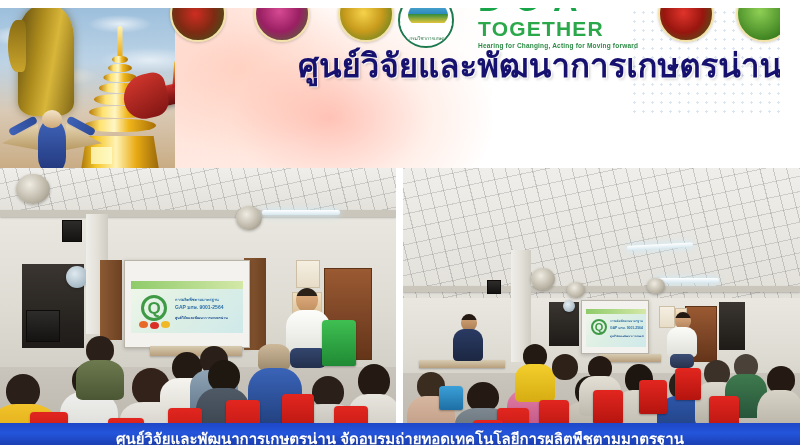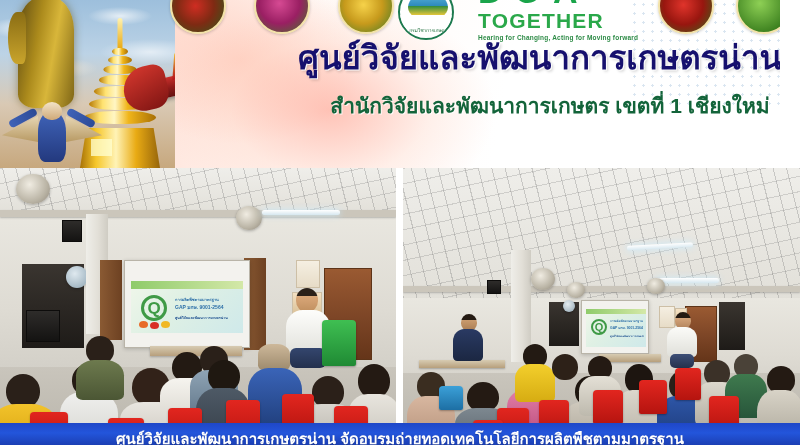--- a/index.html
+++ b/index.html
@@ -6,21 +6,21 @@
   * { margin:0; padding:0; box-sizing:border-box; }
   html,body {
     width:800px; height:445px; overflow:hidden;
     background:#ffffff;
     font-family:"Liberation Sans", sans-serif;
   }
   .page { position:relative; width:800px; height:445px; background:#fff; }
 
   
   .banner {
-    position:absolute; left:0; top:0; width:780px; height:168px;
+    position:absolute; left:0; top:8px; width:780px; height:168px;
     overflow:hidden;
     background:#ffffff;
   }
   
   .banner-haze {
     position:absolute; left:120px; top:0; width:700px; height:168px;
     background:
       radial-gradient(ellipse 220px 150px at 210px 110px, rgba(255,150,130,.55) 0%, rgba(255,200,180,.25) 45%, rgba(255,255,255,0) 75%),
       radial-gradient(ellipse 180px 120px at 120px 60px, rgba(255,190,170,.55) 0%, rgba(255,255,255,0) 70%),
       linear-gradient(100deg, rgba(255,214,200,.85) 0%, rgba(255,245,240,.6) 28%, rgba(255,255,255,.95) 55%, #ffffff 80%);
@@ -380,21 +380,20 @@
     </div>
 
     <div class="doa-block">
       <div class="doa-word">DOA</div>
       <div class="doa-together">TOGETHER</div>
       <div class="doa-tag">Hearing for Changing, Acting for Moving forward</div>
 
     </div>
 
     <div class="head-main">ศูนย์วิจัยและพัฒนาการเกษตรน่าน</div>
-    <div class="head-sub">สำนักวิจัยและพัฒนาการเกษตร เขตที่ 1 เชียงใหม่</div>
   </div>
 
   <div class="photos">
 
     <div class="photo photo-left">
       <div class="scene">
         <div class="ceiling" style="height:46px;"></div>
         <div class="wall" style="top:46px;height:160px;"></div>
         <div class="floor" style="height:78px;"></div>
 

